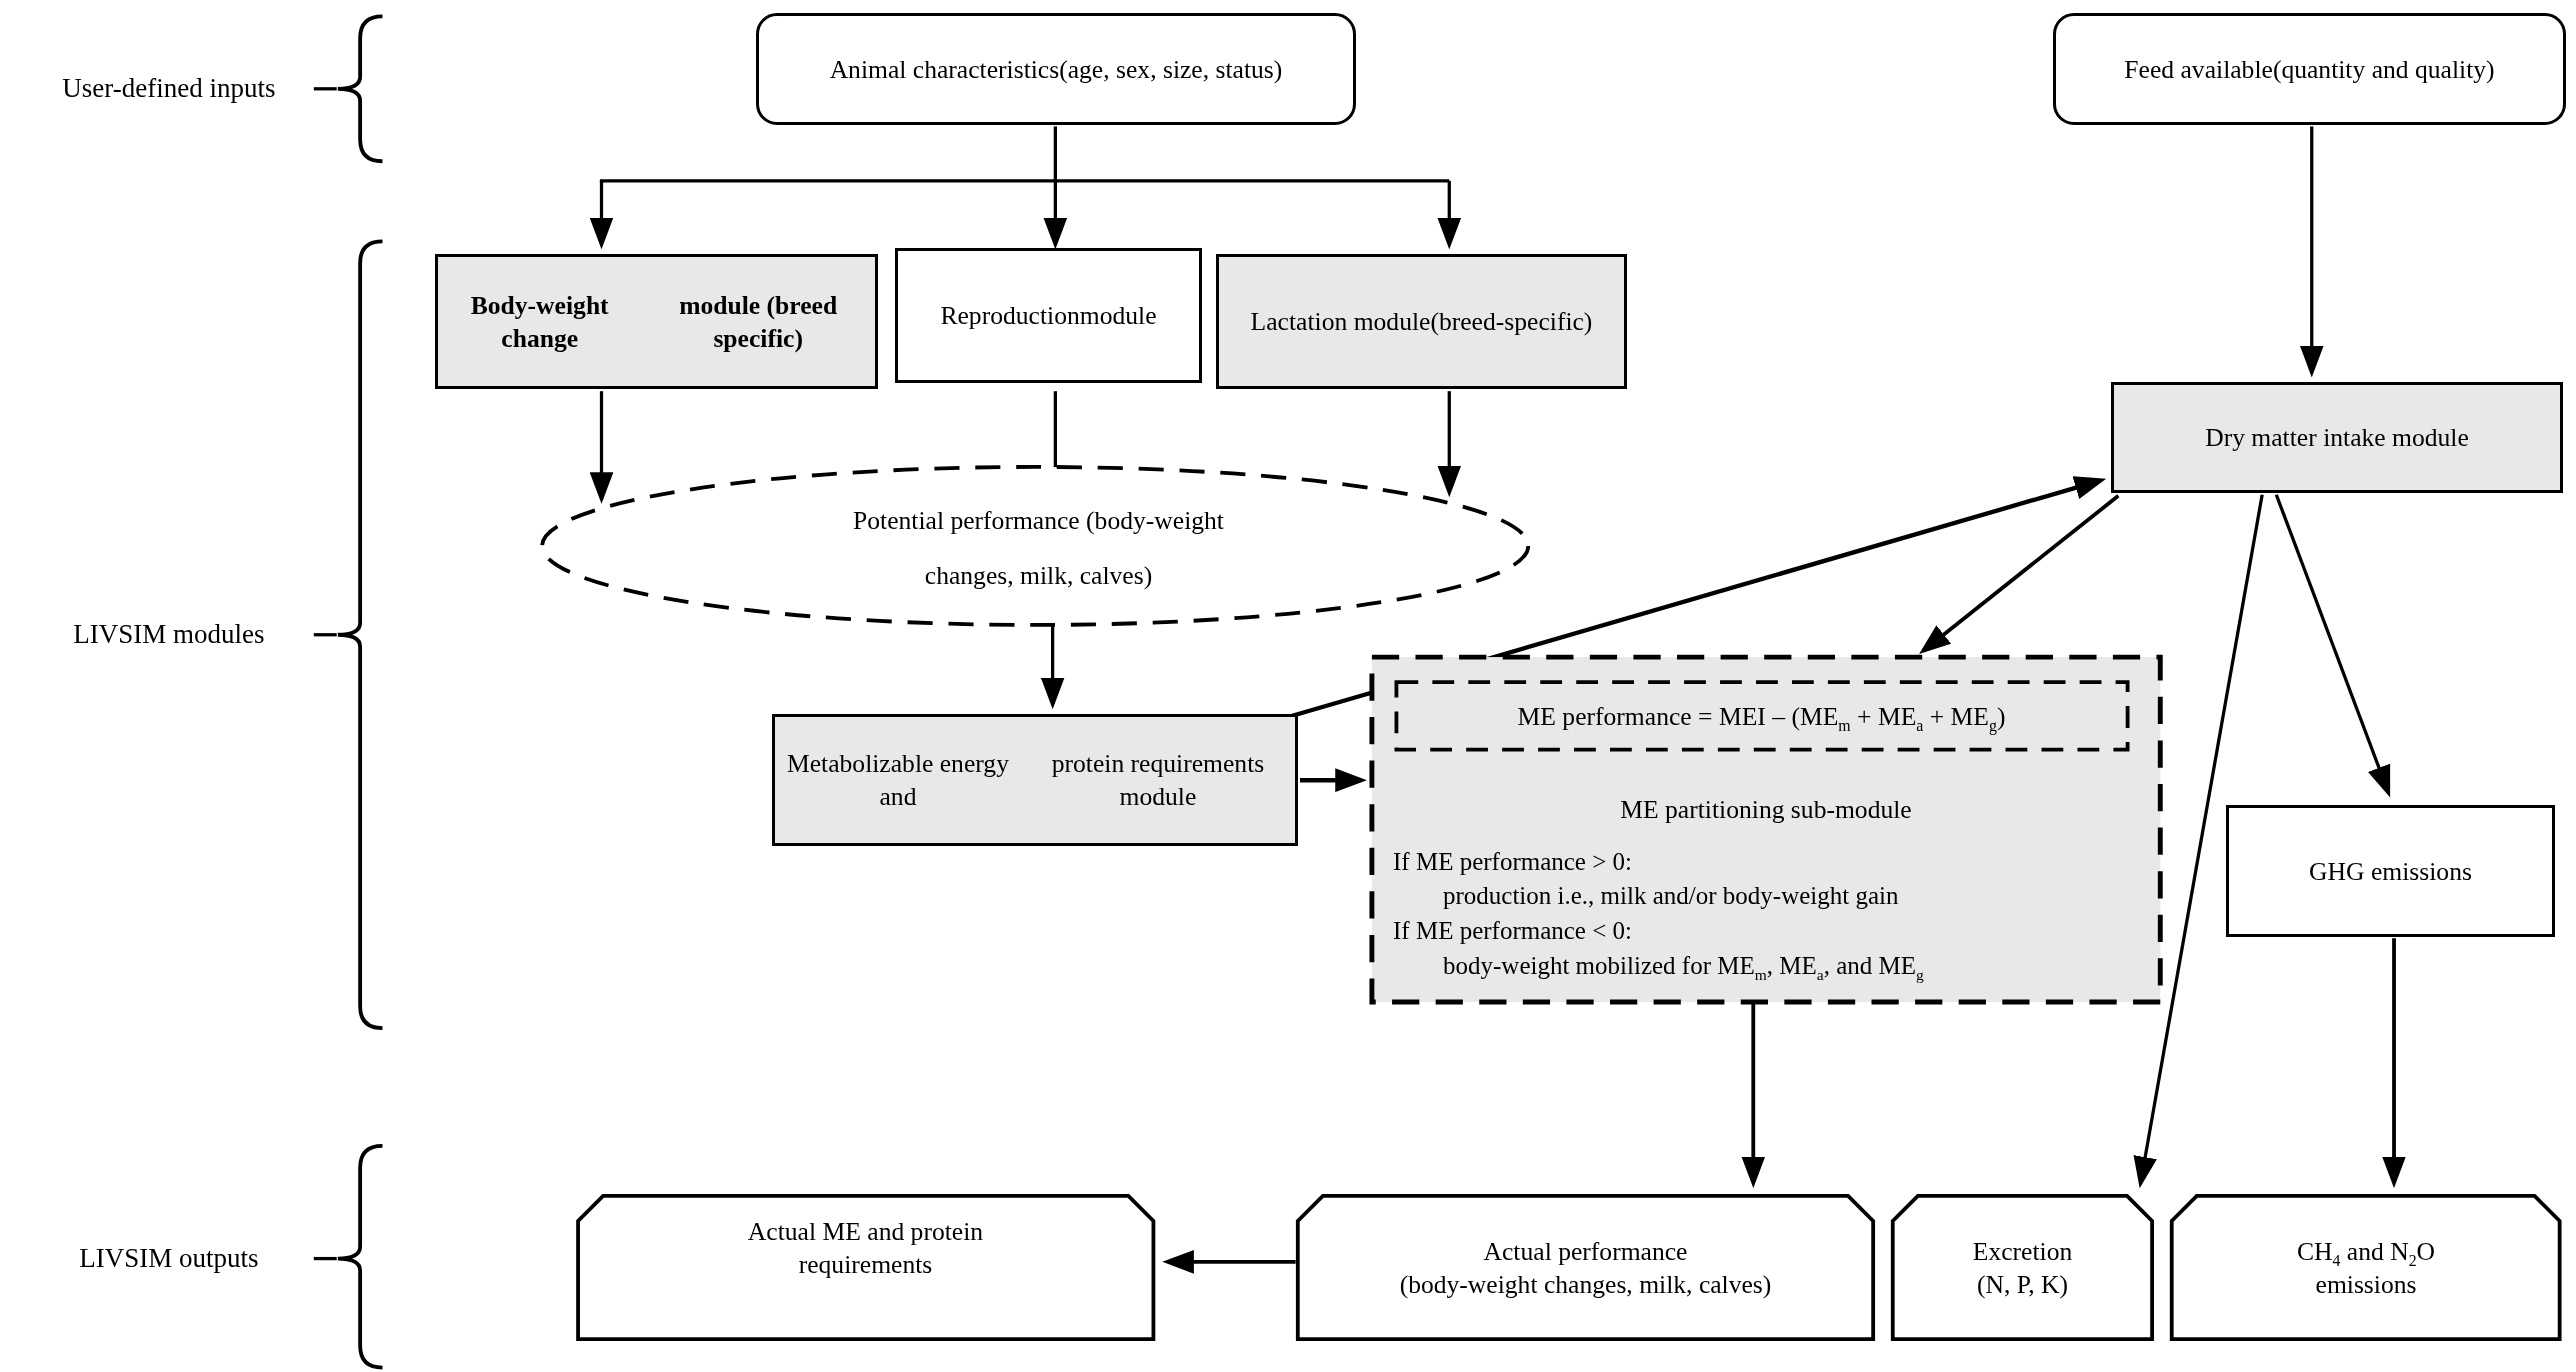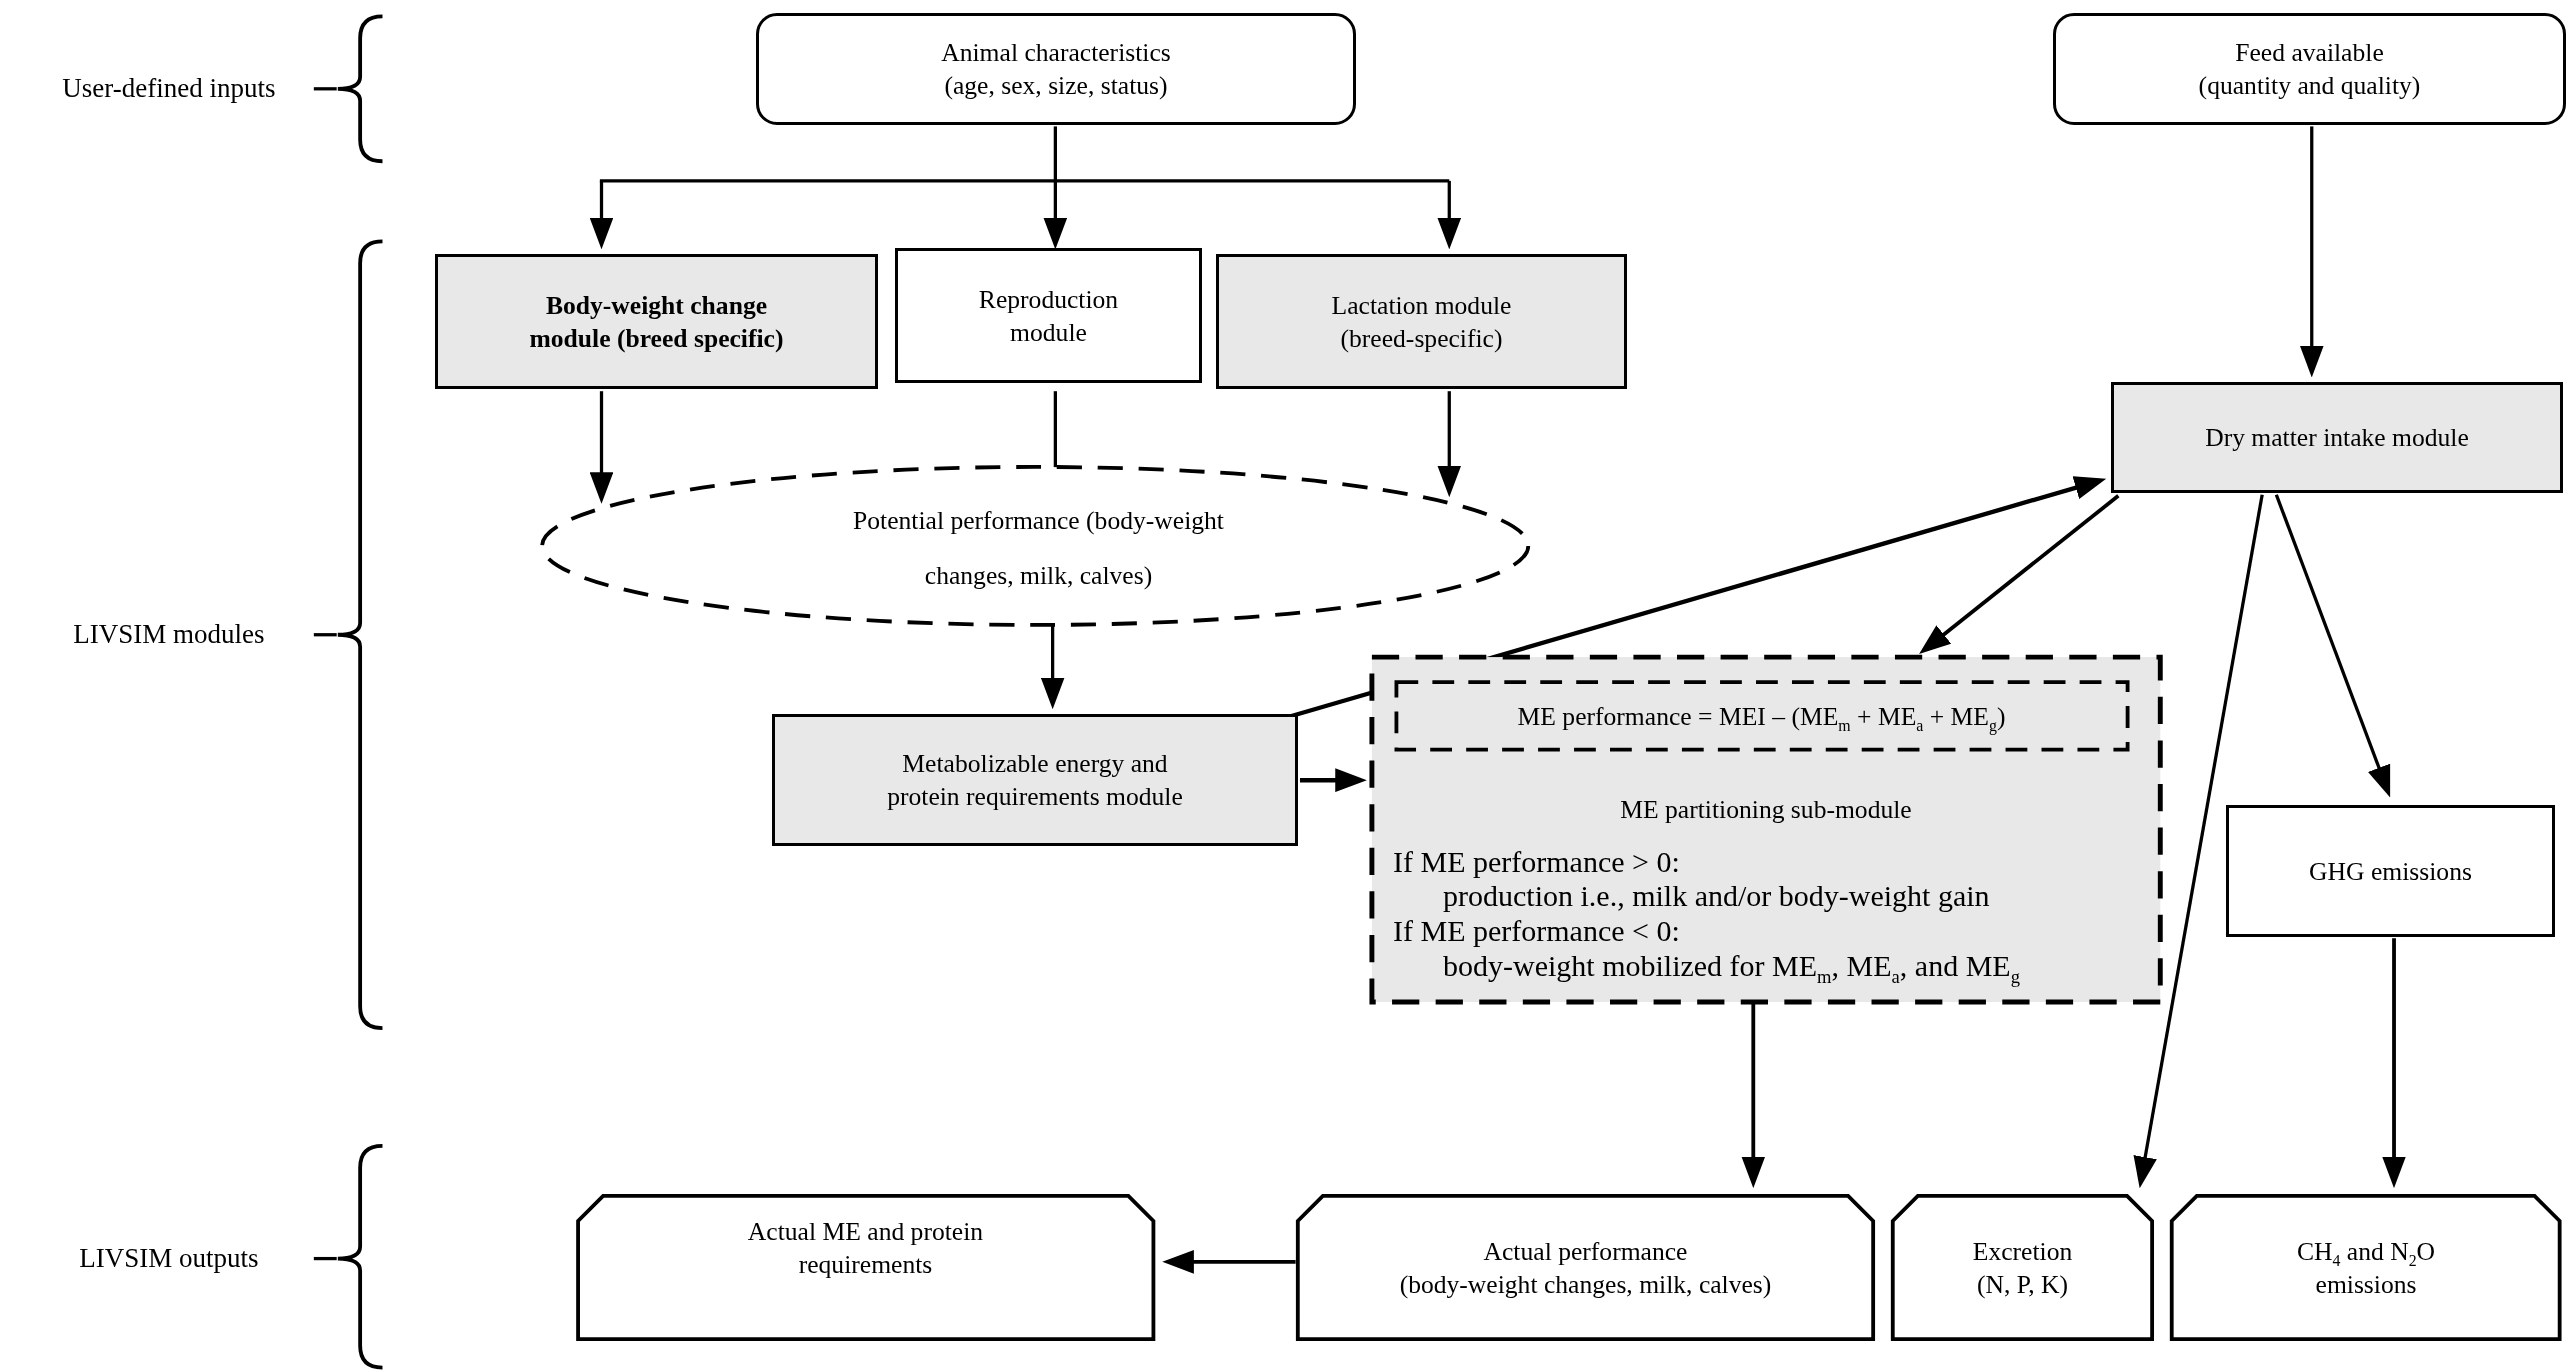--- a/index.html
+++ b/index.html
@@ -1,26 +1,26 @@
 <!DOCTYPE html>
 <html style="font-size:8.7px"><head>
 <meta charset="utf-8">
 <style>
   html,body{margin:0;padding:0;background:#fff;}
   .stage{position:relative;width:2576px;height:1373px;background:#fff;overflow:hidden;
          font-family:"Liberation Serif","DejaVu Serif",serif;color:#000;}
   .stage svg{position:absolute;left:0;top:0;}
   .box{position:absolute;box-sizing:border-box;border:3.8px solid #000;background:#fff;
-       display:flex;flex-direction:column;align-items:center;justify-content:center;
+       display:flex;flex-direction:row;align-items:center;justify-content:center;
        text-align:center;font-size:25.6px;line-height:33px;}
   .gray{background:#e8e8e8;}
   .round{border-radius:21px;}
   .txt{position:absolute;display:flex;flex-direction:column;align-items:center;justify-content:center;
        text-align:center;font-size:25.6px;line-height:33px;}
-  .leftline{position:absolute;text-align:left;font-size:30px;line-height:32px;white-space:nowrap;}
+  .leftline{position:absolute;text-align:left;font-size:25px;line-height:32px;white-space:nowrap;}
   .sidelabel{position:absolute;display:flex;align-items:center;justify-content:center;
              font-size:27px;white-space:nowrap;}
   .line{display:block;}
   sub{font-size:0.62em;line-height:0;}
 </style>
 </head>
 <body>
 
 <div class="stage">
 

